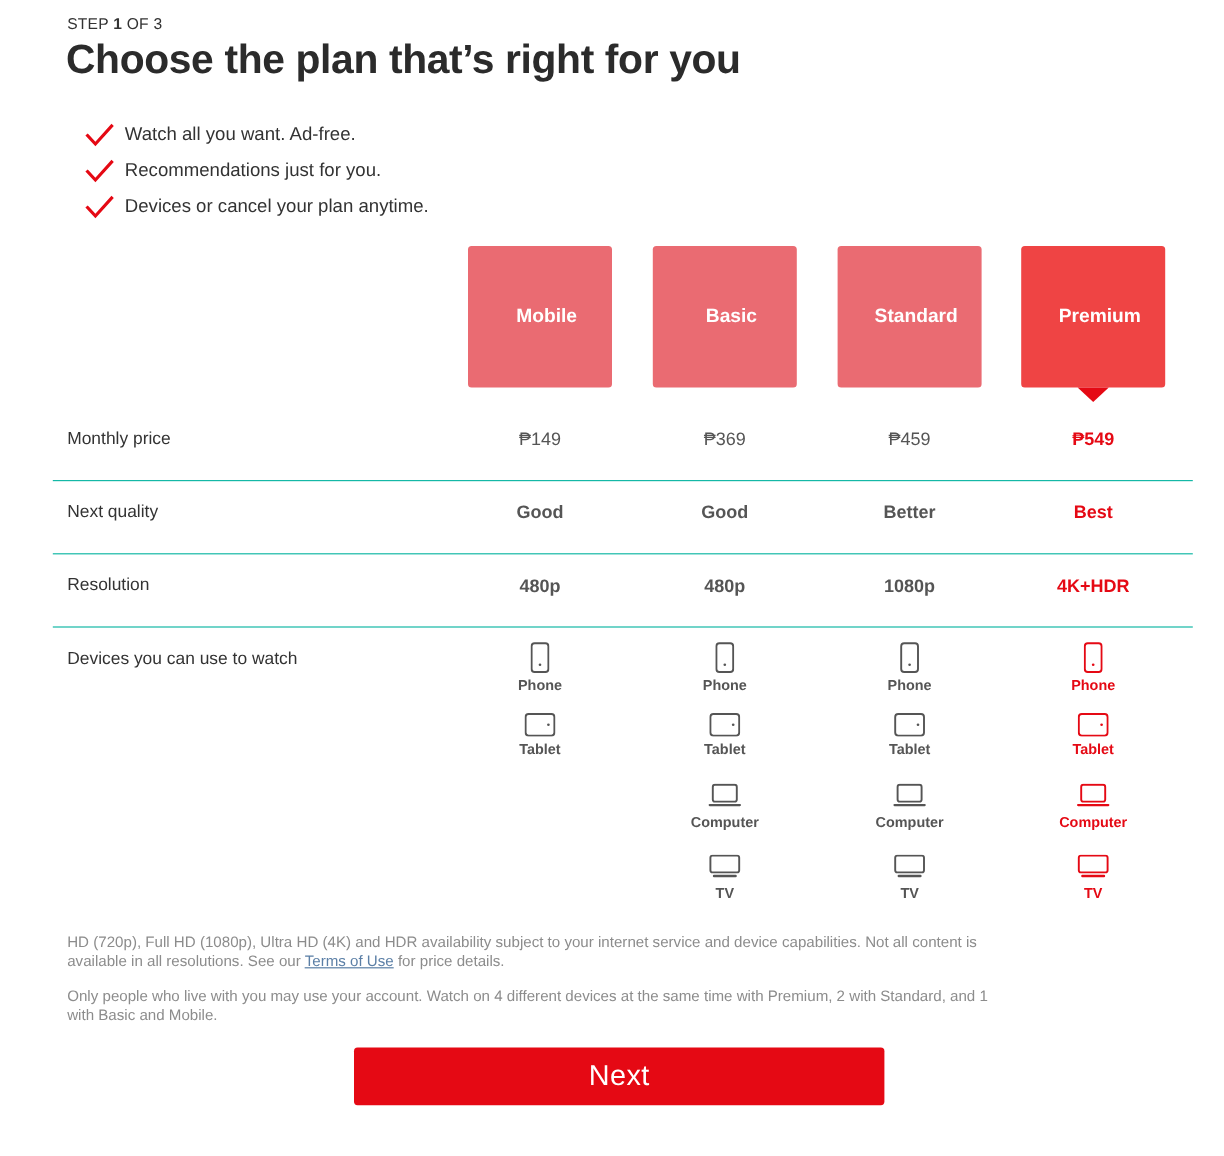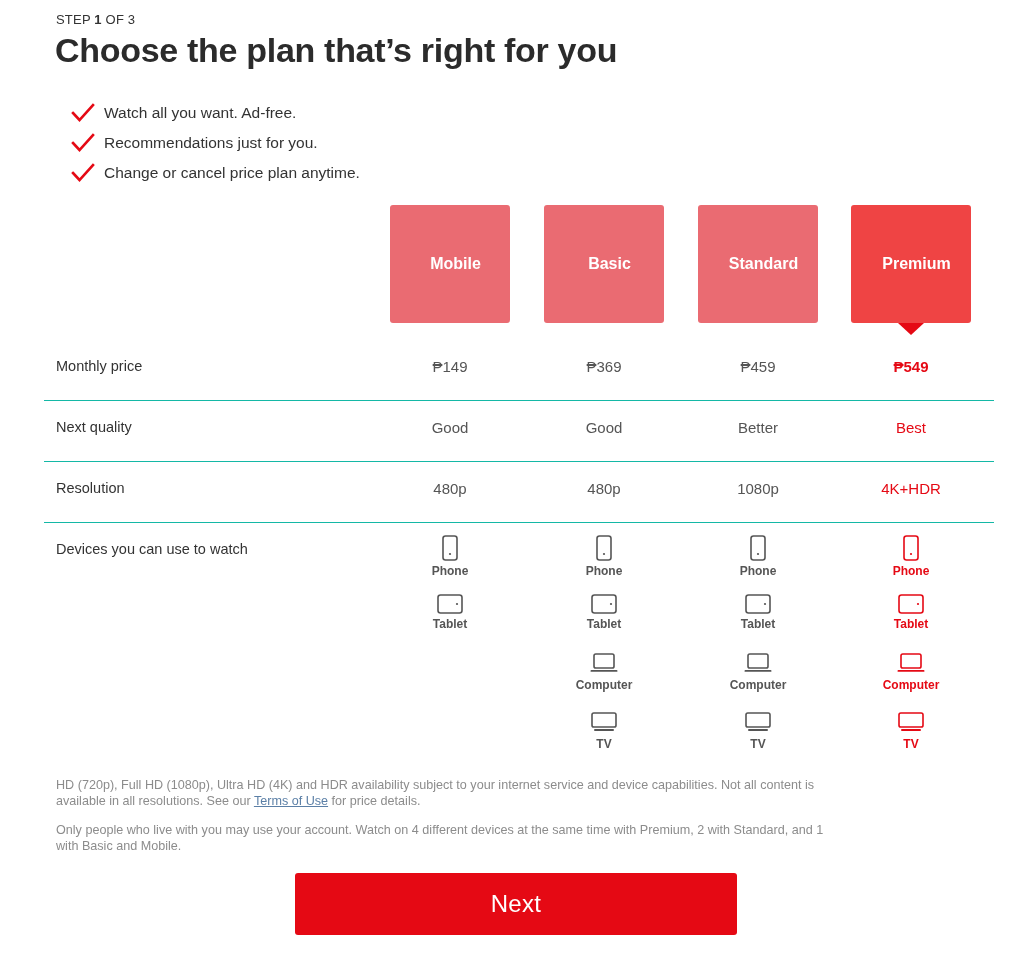--- a/index.html
+++ b/index.html
@@ -127,21 +127,21 @@
     font-size: 14.5px;
     color: #333;
     white-space: nowrap;
   }
   .cell {
     position: absolute;
     top: 18px;
     width: 130px;
     text-align: center;
     font-size: 15px;
-    font-weight: 400;
+    font-weight: 700;
     color: #555555;
   }
   .cell.hl { color: #e50914; }
   .row.price .cell { font-weight: 400; }
   .row.price .cell.hl { font-weight: 700; }
 
   
   .devcol {
     position: absolute;
     top: 12px;
@@ -182,21 +182,21 @@
     color: #5b7fa6;
     text-decoration: underline;
   }
 
   
   .next-btn {
     position: absolute;
     left: 295px;
     top: 873px;
     width: 442px;
-    height: 62px;
+    height: 48px;
     background: #e50914;
     border: none;
     border-radius: 3px;
     color: #ffffff;
     font-family: "Liberation Sans", sans-serif;
     font-size: 24px;
     font-weight: 400;
     letter-spacing: 0.3px;
     cursor: pointer;
   }
@@ -228,21 +228,21 @@
           </svg>
       </span>
       <span class="txt">Recommendations just for you.</span>
     </li>
     <li>
       <span class="tick">
         <svg width="30" height="22" viewBox="0 0 30 22">
             <path d="M5 11 L11.5 18 L25 3" fill="none" stroke="#e50914" stroke-width="2.6" stroke-linecap="square"></path>
           </svg>
       </span>
-      <span class="txt">Change or cancel price plan anytime.</span>
+      <span class="txt">Devices or cancel your plan anytime.</span>
     </li>
   </ul>
 
   <div class="cards">
     <div class="card" style="left:390px">
       <span>Mobile</span>
 
     </div>
     <div class="card" style="left:544px">
       <span>Basic</span>

